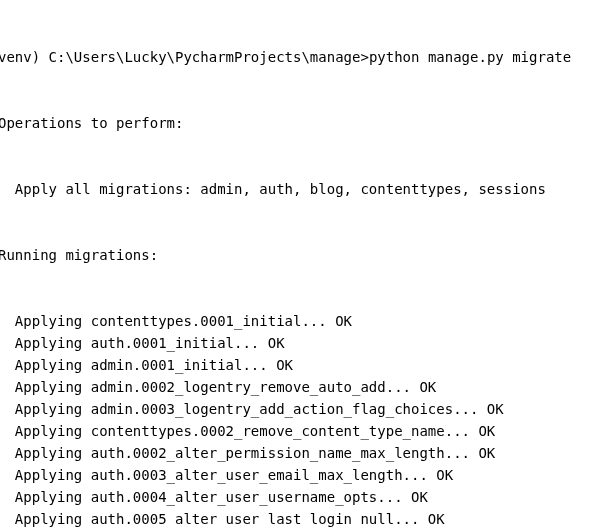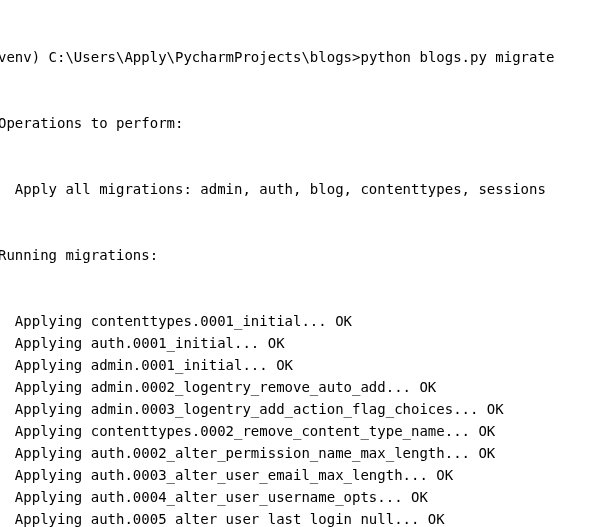--- a/index.html
+++ b/index.html
@@ -21,20 +21,20 @@
   }
   .line { display: block; }
   #migrations .line::before {
     content: "";
   }
 </style>
 </head>
 <body>
 
 <div class="terminal">
-  <span class="line"><span>venv) </span><span>C:\Users\Apply\PycharmProjects\blogs</span><span>&gt;</span><span>python blogs.py migrate</span></span>
+  <span class="line"><span>venv) </span><span>C:\Users\Lucky\PycharmProjects\manage</span><span>&gt;</span><span>python manage.py migrate</span></span>
   <span class="line">Operations to perform:</span>
   <span class="line">  Apply all migrations: admin, auth, blog, contenttypes, sessions</span>
   <span class="line">Running migrations:</span>
   <div id="migrations"><span class="line">  Applying contenttypes.0001_initial... OK</span><span class="line">  Applying auth.0001_initial... OK</span><span class="line">  Applying admin.0001_initial... OK</span><span class="line">  Applying admin.0002_logentry_remove_auto_add... OK</span><span class="line">  Applying admin.0003_logentry_add_action_flag_choices... OK</span><span class="line">  Applying contenttypes.0002_remove_content_type_name... OK</span><span class="line">  Applying auth.0002_alter_permission_name_max_length... OK</span><span class="line">  Applying auth.0003_alter_user_email_max_length... OK</span><span class="line">  Applying auth.0004_alter_user_username_opts... OK</span><span class="line">  Applying auth.0005_alter_user_last_login_null... OK</span></div>
   
   
 </div>
 
 </body></html>

